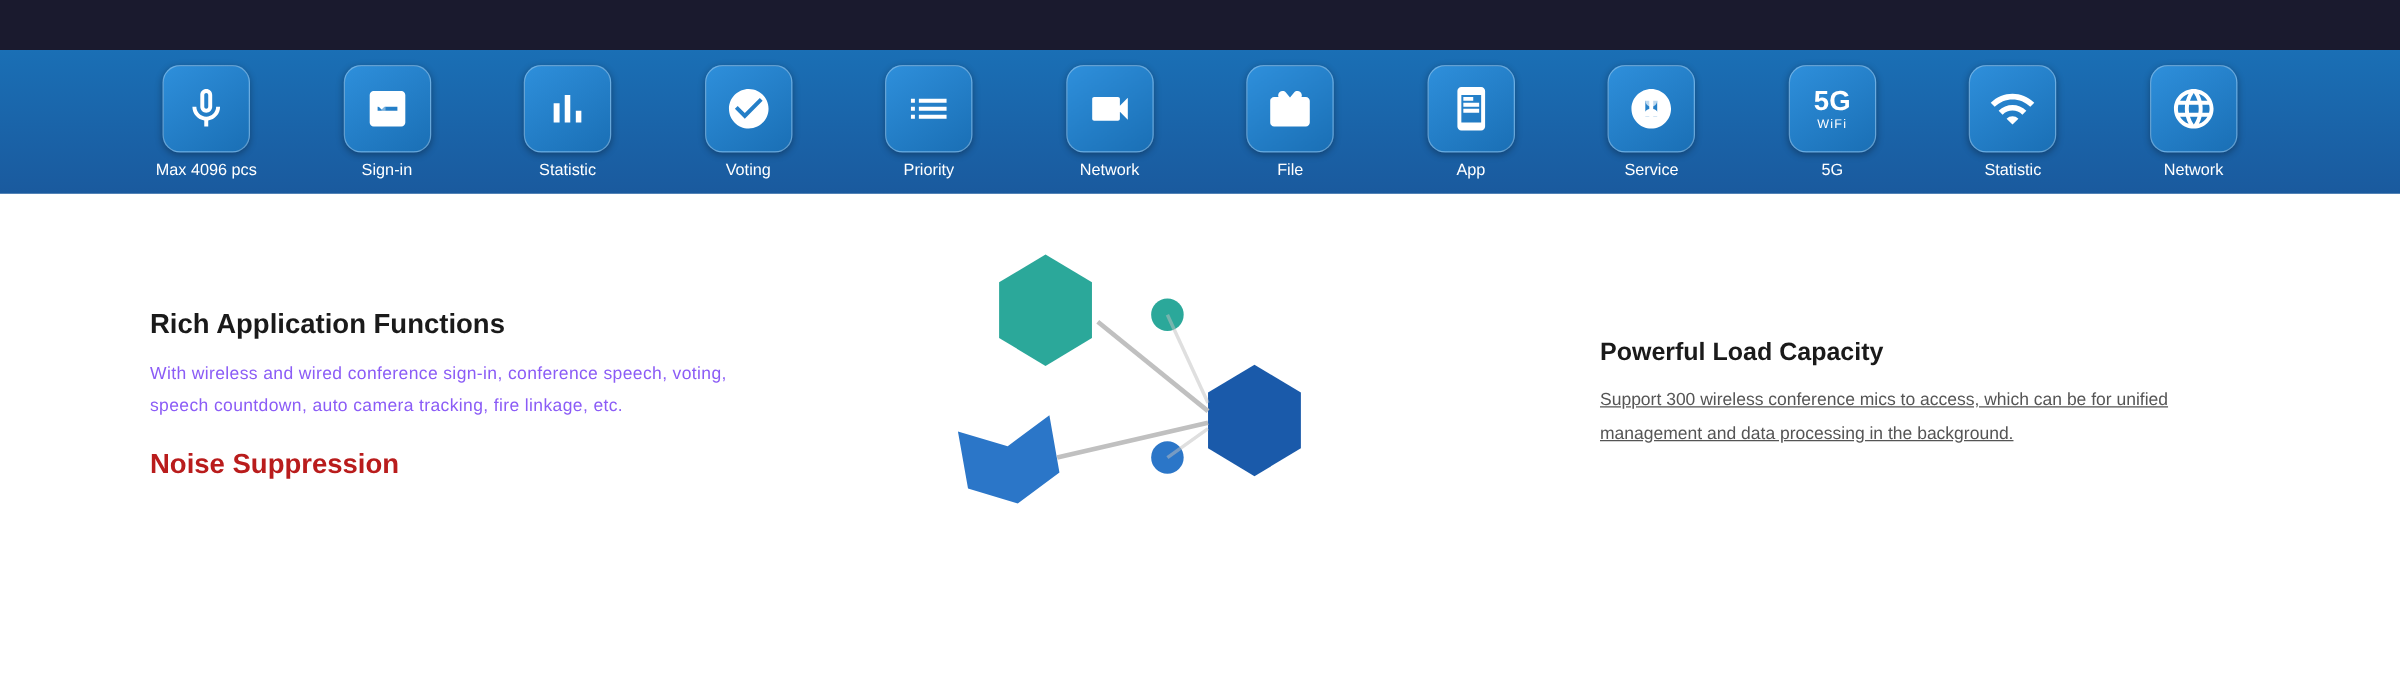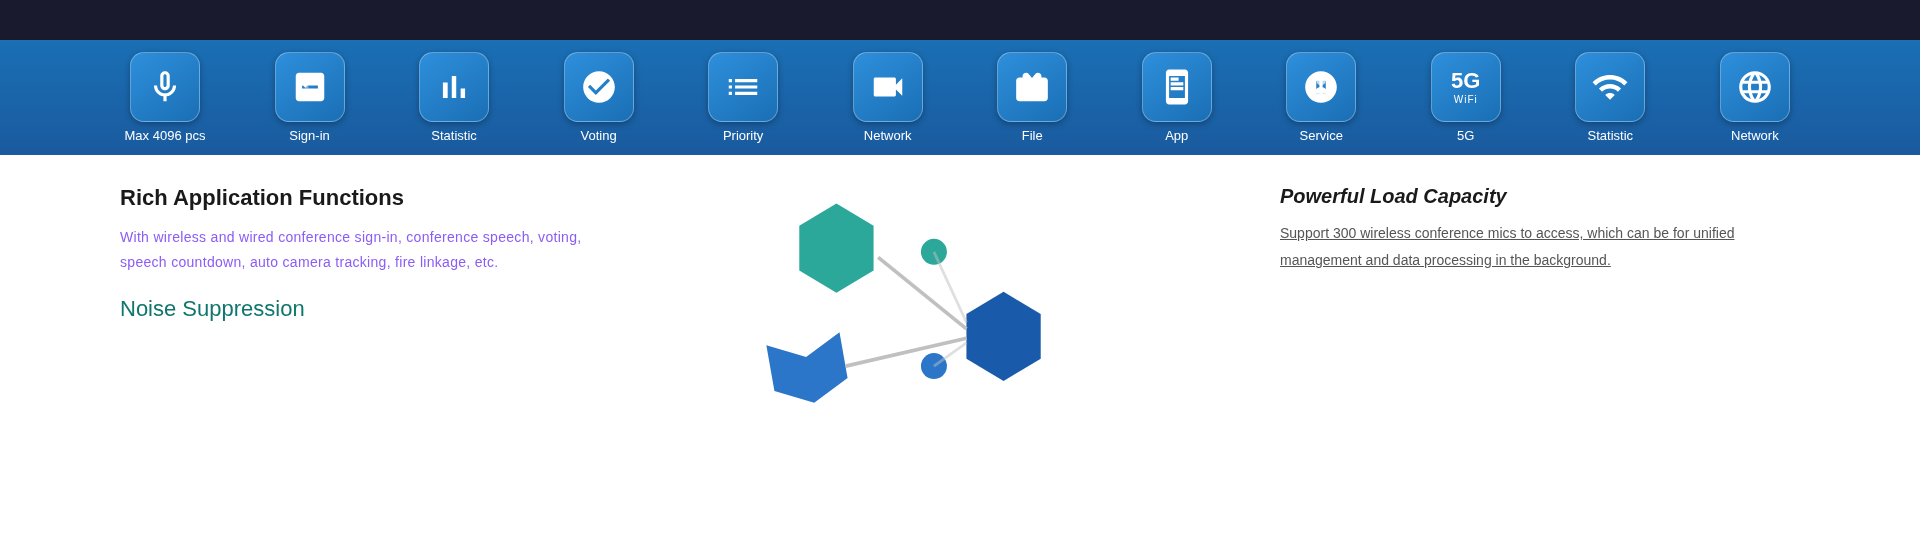--- a/index.html
+++ b/index.html
@@ -60,20 +60,21 @@
       font-size: 13px;
       white-space: nowrap;
     }
 
     
     .content-area {
       display: flex;
       width: 100%;
       padding: 30px 120px 0;
       gap: 12px;
+      align-items: center;
     }
 
     
     .left-section {
       width: 480px;
       flex-shrink: 0;
     }
 
     .section-title {
       font-size: 22px;
@@ -84,22 +85,22 @@
 
     .section-text {
       font-size: 14px;
       color: #8b5cf6;
       line-height: 1.8;
       letter-spacing: 0.3px;
     }
 
     .noise-title {
       font-size: 22px;
-      font-weight: normal;
-      color: #0f766e;
+      font-weight: bold;
+      color: #b91c1c;
       margin-top: 21px;
     }
 
     
     .middle-diagram {
       flex: 1;
       display: flex;
       align-items: center;
       justify-content: center;
       position: relative;
@@ -124,21 +125,20 @@
       color: #1a1a1a;
       margin-bottom: 24px;
       text-decoration: underline;
     }
 
     .highlight-subtitle {
       font-size: 20px;
       font-weight: bold;
       color: #1a1a1a;
       margin-bottom: 12px;
-      font-style: italic;
     }
 
     .highlight-text {
       font-size: 14px;
       color: #555;
       line-height: 1.9;
       text-decoration: underline;
     }
 
     

